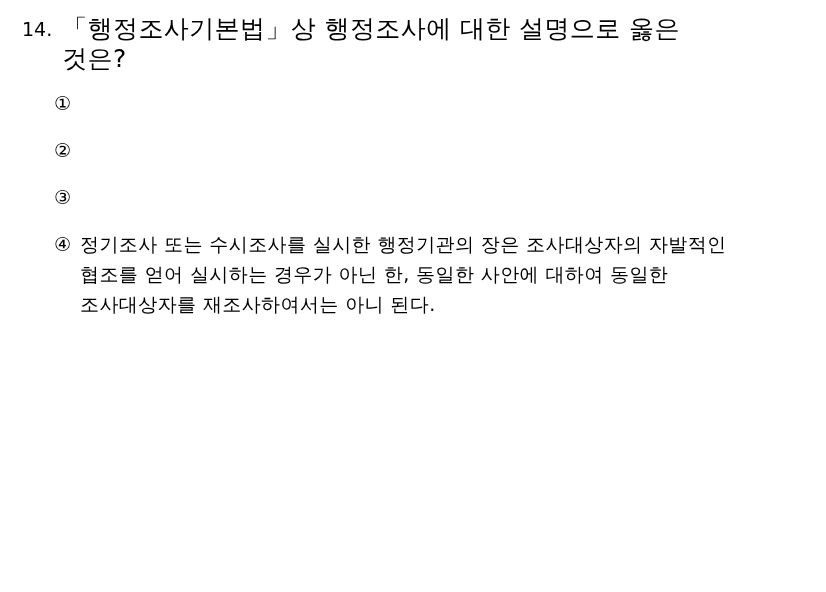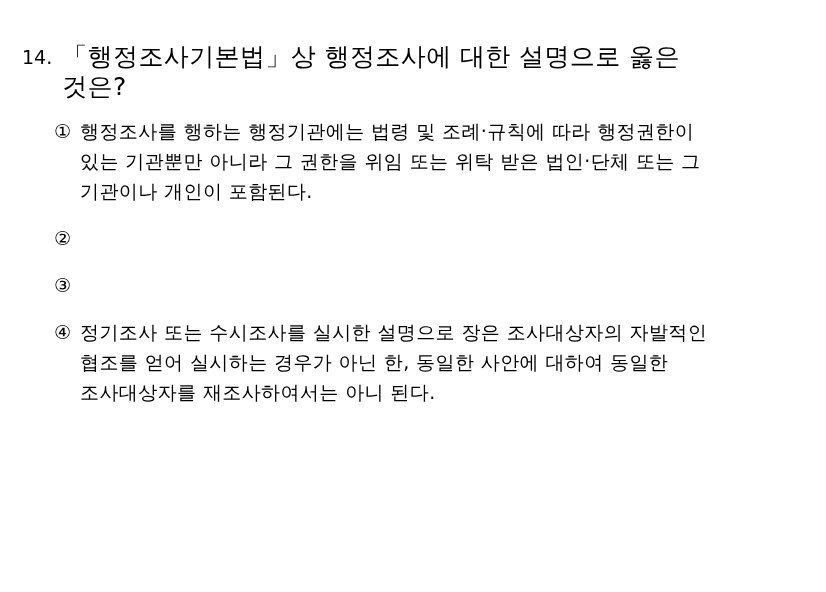--- a/index.html
+++ b/index.html
@@ -18,21 +18,20 @@
     position: relative;
     width: 826px;
     height: 592px;
     box-sizing: border-box;
     padding: 14px 30px 0 22px;
   }
   .question {
     display: flex;
     align-items: flex-start;
     gap: 10px;
-    margin-top: 28px;
   }
   .q-number {
     font-size: 19px;
     line-height: 30px;
     flex: 0 0 auto;
     white-space: nowrap;
   }
   .q-text {
     font-size: 25px;
     line-height: 30px;
@@ -73,30 +72,29 @@
 
   <div class="question">
     <div class="q-number">14.</div>
     <div class="q-text">「행정조사기본법」상 행정조사에 대한 설명으로 옳은 것은?</div>
   </div>
 
   <div class="choices">
 
     <div class="choice">
       <div class="c-marker">①</div>
-      <div class="c-text">행정조사를 행하는 행정기관에는 법령 및 조례·규칙에 따라 행정권한이 있는 기관뿐만 아니라 그 권한을 위임 또는 위탁 받은 법인·단체 또는 그 기관이나 개인이 포함된다.</div>
     </div>
 
     <div class="choice">
       <div class="c-marker">②</div>
     </div>
 
     <div class="choice">
       <div class="c-marker">③</div>
     </div>
 
     <div class="choice">
       <div class="c-marker">④</div>
-      <div class="c-text">정기조사 또는 수시조사를 실시한 설명으로 장은 조사대상자의 자발적인 협조를 얻어 실시하는 경우가 아닌 한, 동일한 사안에 대하여 동일한 조사대상자를 재조사하여서는 아니 된다.</div>
+      <div class="c-text">정기조사 또는 수시조사를 실시한 행정기관의 장은 조사대상자의 자발적인 협조를 얻어 실시하는 경우가 아닌 한, 동일한 사안에 대하여 동일한 조사대상자를 재조사하여서는 아니 된다.</div>
     </div>
 
   </div>
 </div>
 
 </body></html>

